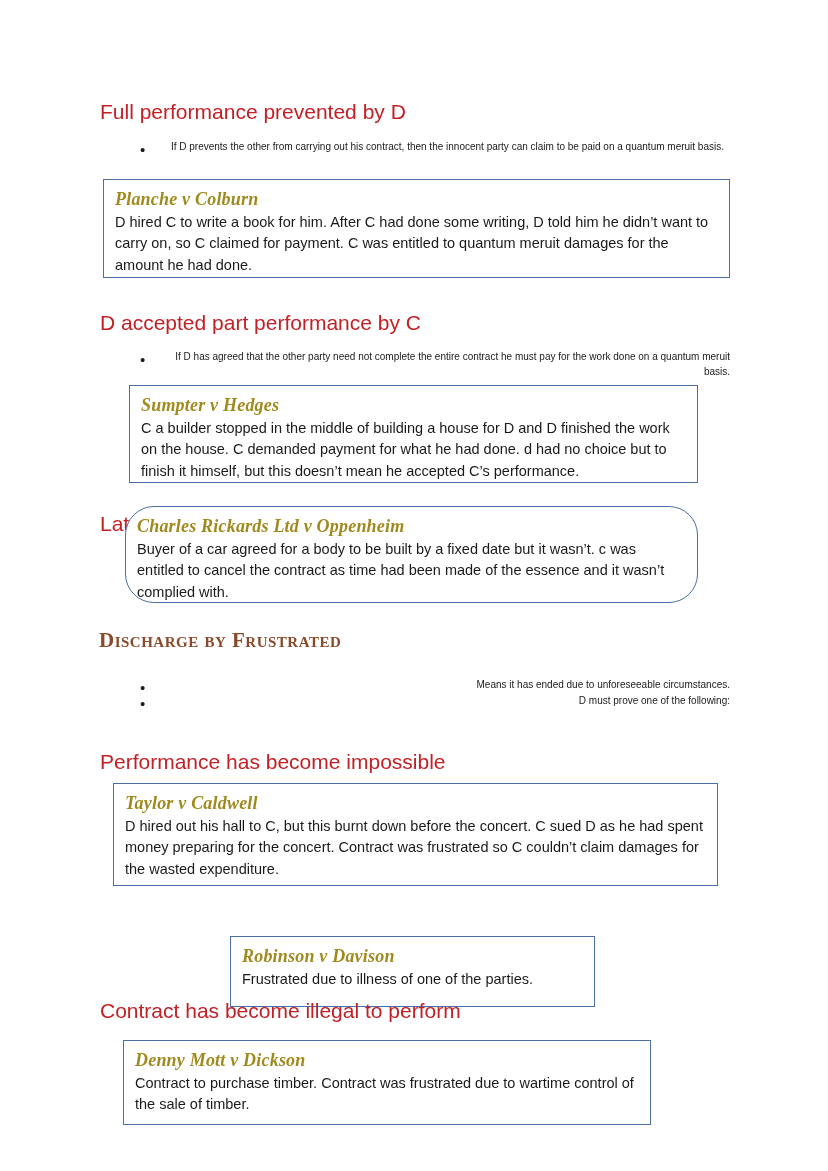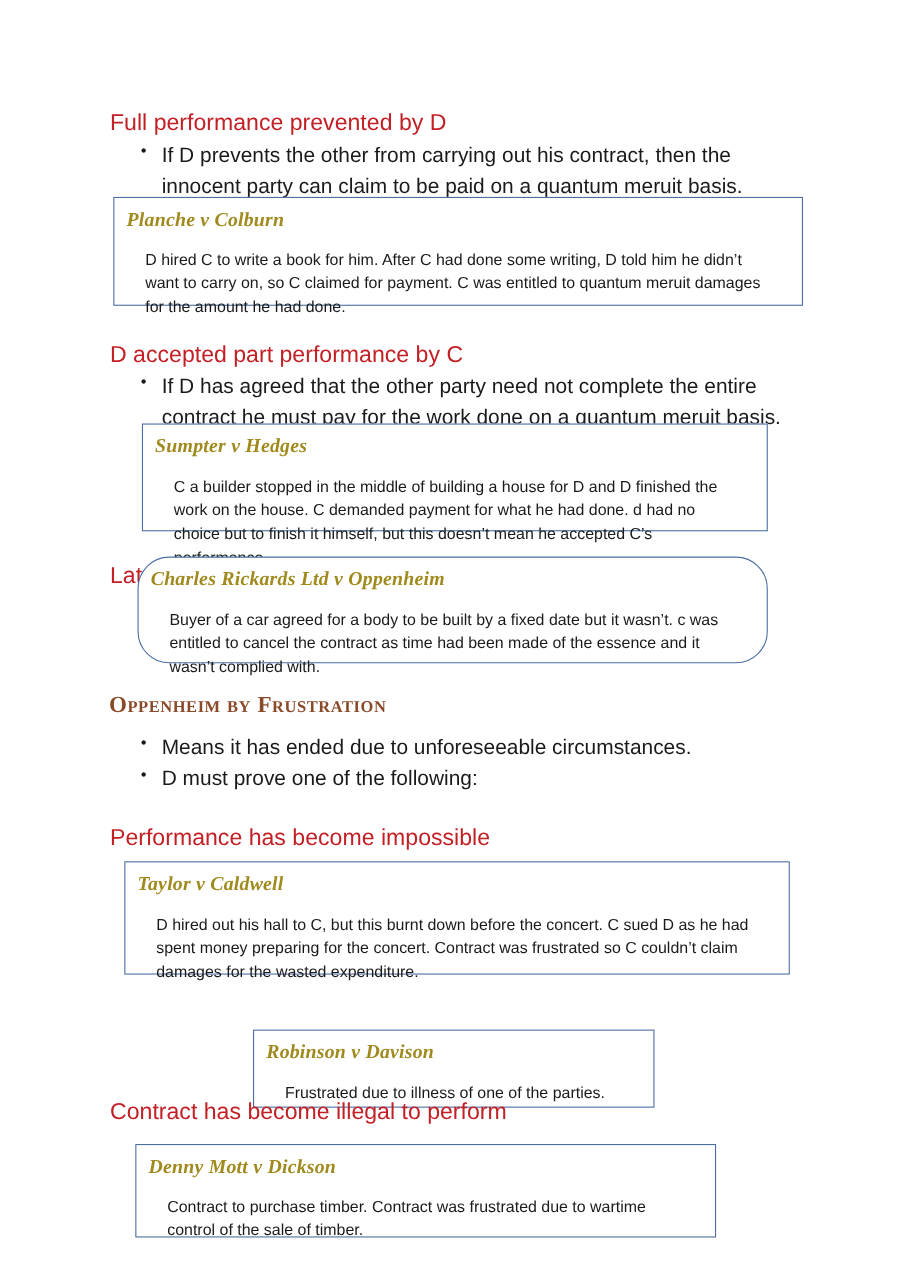--- a/index.html
+++ b/index.html
@@ -36,27 +36,28 @@
     font-weight: 700;
     font-variant: small-caps;
     letter-spacing: 0.5px;
     line-height: 1.1;
     white-space: nowrap;
   }
 
   
   .bullets {
     position: absolute;
-    margin: 0;
+    margin: 12px;
     padding: 0;
     list-style: none;
     color: #1a1a1a;
     font-family: "Liberation Sans", sans-serif;
-    font-size: 19px;
+    font-size: 10px;
     line-height: 1.48;
+    text-align: right;
   }
   .bullets li {
     position: relative;
     padding-left: 23px;
     margin: 0 0 1px 0;
   }
   .bullets li::before {
     content: "\2022";
     position: absolute;
     left: 4px;
@@ -86,21 +87,21 @@
     line-height: 1.15;
     margin: 0 0 2px 0;
     letter-spacing: 0.2px;
     white-space: nowrap;
   }
   .case-body {
     color: #1a1a1a;
     font-family: "Liberation Sans", sans-serif;
     font-size: 14.5px;
     line-height: 1.5;
-    margin: 17px;
+    margin: 0;
   }
 </style>
 </head>
 <body>
 
 <div id="page">
 
   <div class="heading-red" style="left:100px; top:100px;">Full performance prevented by D</div>
 
   <ul class="bullets" style="left:124px; top:128px; width:588px;">
@@ -123,21 +124,21 @@
     <p class="case-body">C a builder stopped in the middle of building a house for D and D finished the work on the house. C demanded payment for what he had done. d had no choice but to finish it himself, but this doesn’t mean he accepted C’s performance.</p>
   </div>
 
   <div class="heading-red" style="left:100px; top:477px;margin-top:35px;">Late performance rule</div>
 
   <div class="case-box" style="left:125px; top:506px; width:573px; height:97px;border-radius:29px;">
     <p class="case-title">Charles Rickards Ltd v Oppenheim</p>
     <p class="case-body">Buyer of a car agreed for a body to be built by a fixed date but it wasn’t. c was entitled to cancel the contract as time had been made of the essence and it wasn’t complied with.</p>
   </div>
 
-  <div class="heading-brown" style="left:99px; top:629px;">Oppenheim by Frustration</div>
+  <div class="heading-brown" style="left:99px; top:629px;">Discharge by Frustrated</div>
 
   <ul class="bullets" style="left:124px; top:666px; width:594px;">
     <li>Means it has ended due to unforeseeable circumstances.</li>
     <li>D must prove one of the following:</li>
   </ul>
 
   <div class="heading-red" style="left:100px; top:750px;">Performance has become impossible</div>
 
   <div class="case-box" style="left:113px; top:783px; width:605px; height:103px;">
     <p class="case-title">Taylor v Caldwell</p>

